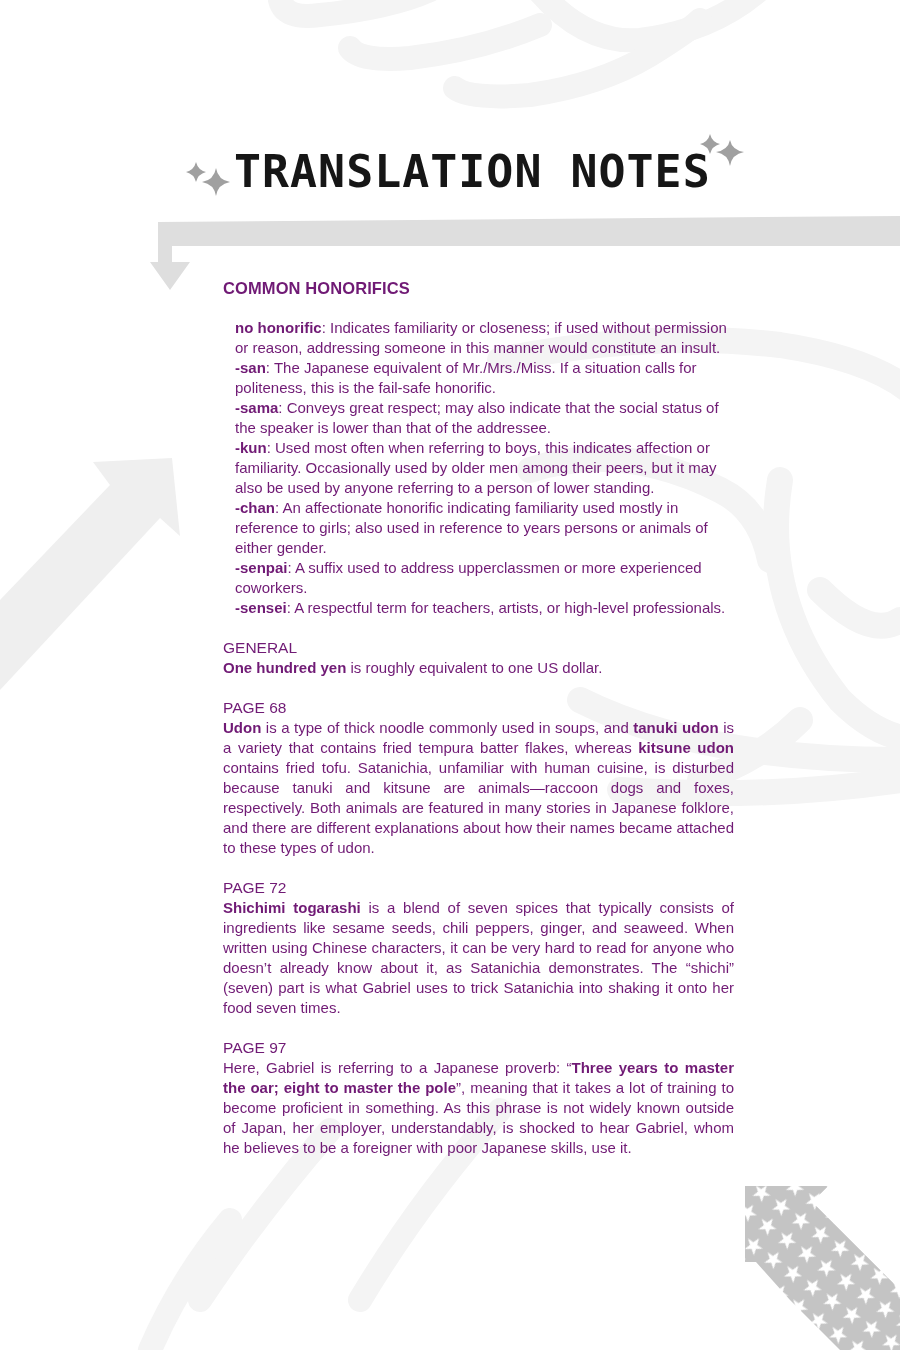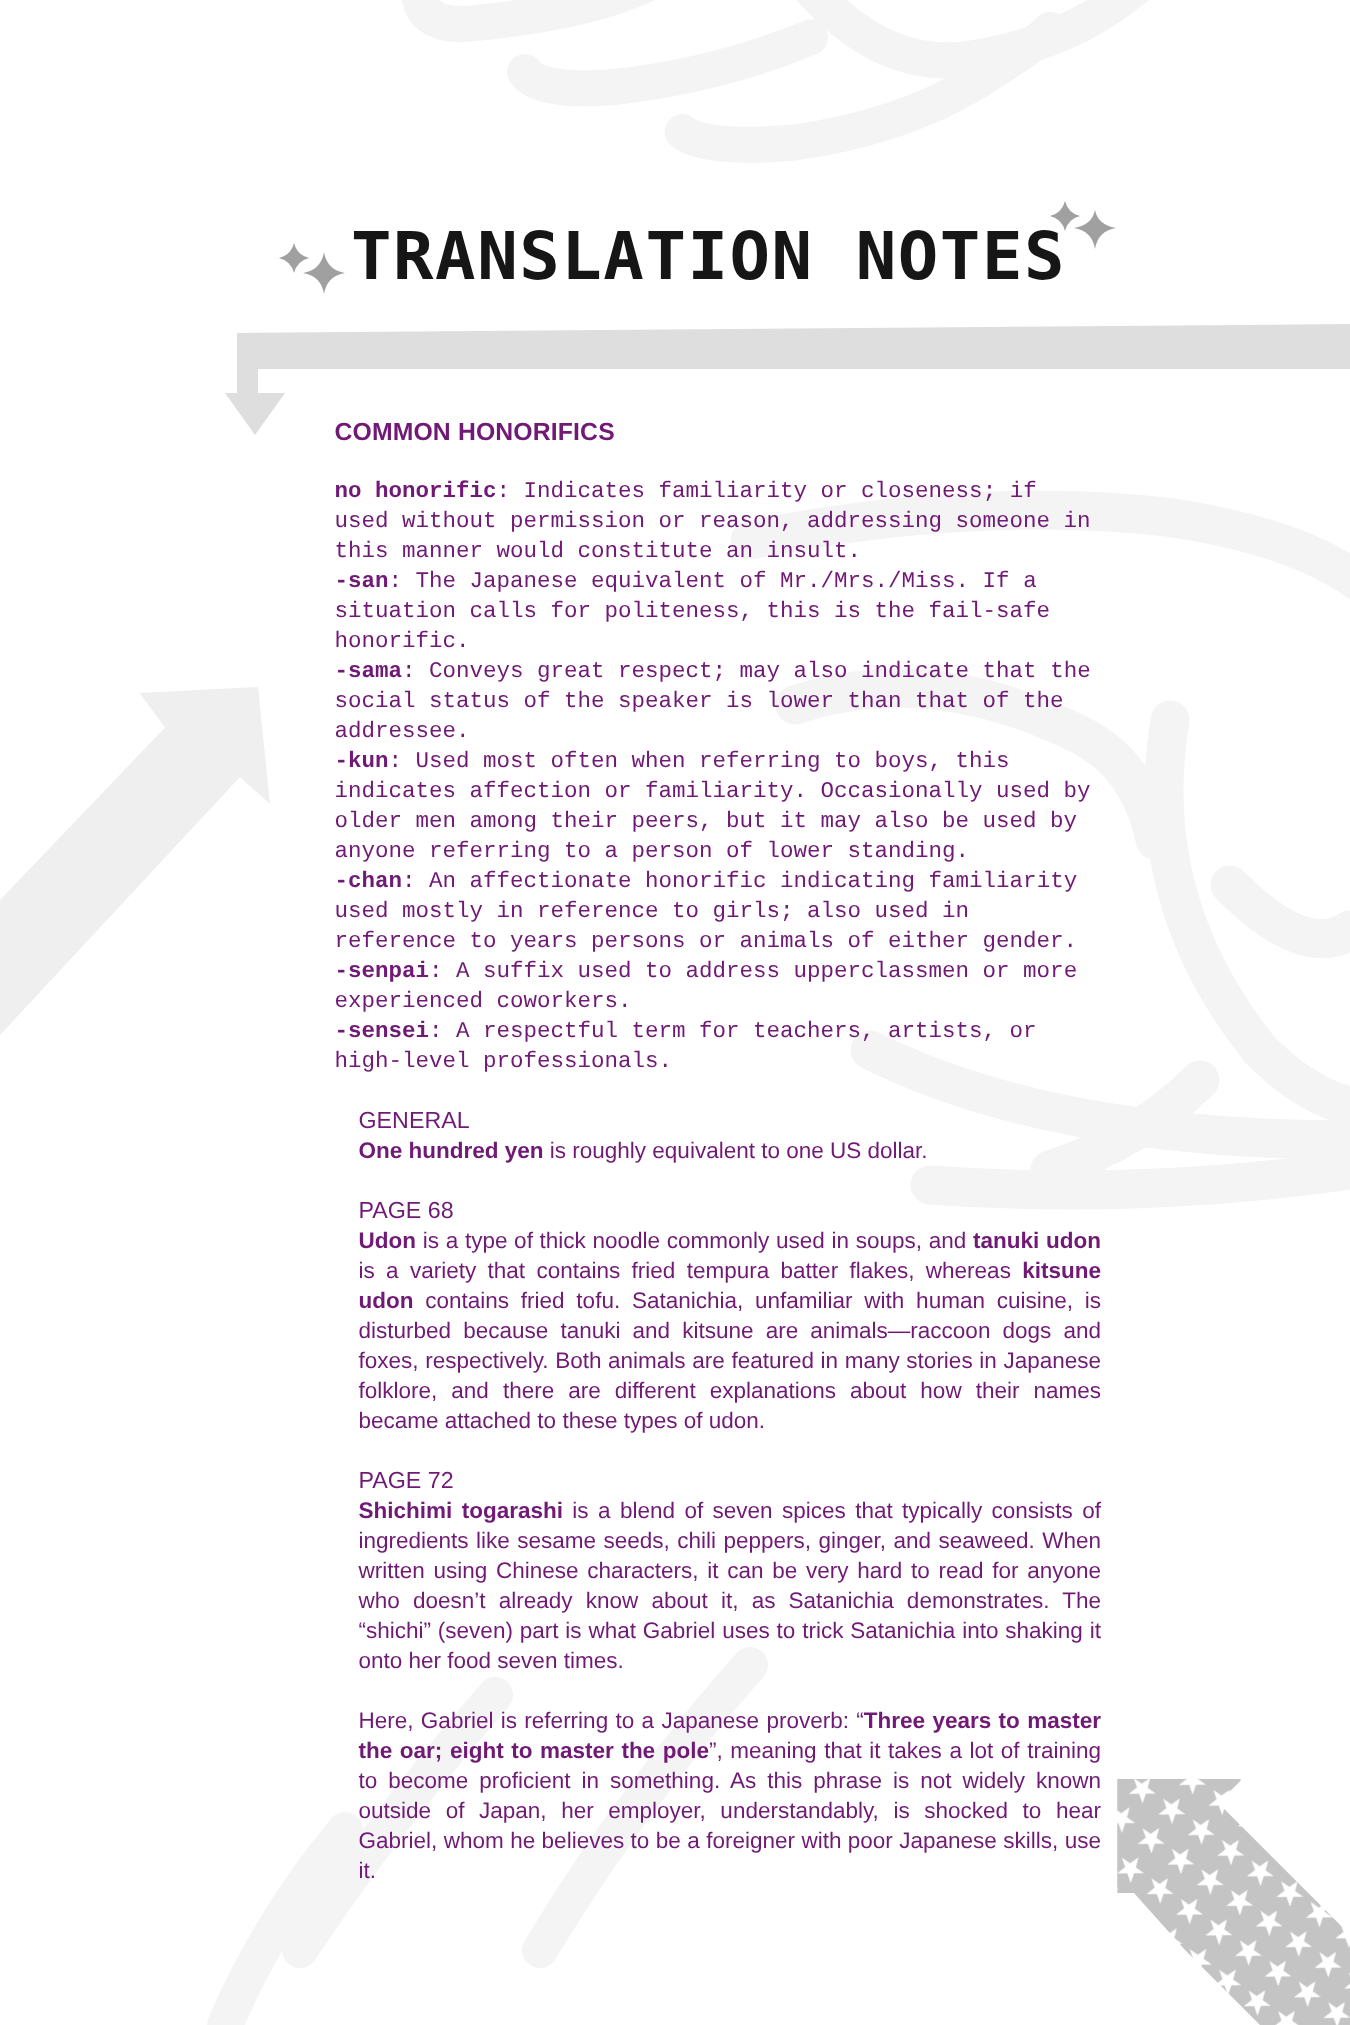--- a/index.html
+++ b/index.html
@@ -15,24 +15,24 @@
     font-family: "DejaVu Sans Mono", "Liberation Mono", monospace;
     font-weight: bold; font-size: 44px; letter-spacing: 1px; line-height: 1;
     color: #161616; transform: scaleX(1.02); transform-origin: left top; white-space: nowrap;
   }
   .sparkle { position: absolute; }
   .content {
     position: absolute; left: 223px; top: 278px; width: 511px; z-index: 2;
     font-size: 15px; line-height: 20px; color: #701a75;
   }
   .section-heading { font-weight: bold; font-size: 16.5px; margin: 0 0 20px 0; letter-spacing: 0.1px; }
-  .hon-list { margin: 0 0 20px 0; font-family: Liberation Mono, monospace; }
+  .hon-list { margin: 0 0 20px 12px; }
   .hon-item { margin: 0; }
   .hon-term { font-weight: bold; }
-  .block { margin: 0 0 20px 16px; }
+  .block { margin: 0 0 20px 0; }
   .block-heading { margin: 0; font-size: 15.5px; }
   .para { margin: 0; text-align: justify; }
   .para.spaced { margin-bottom: 20px; }
   .para b { font-weight: bold; }
 </style>
 </head>
 <body>
 
 <svg class="bg" viewBox="0 0 900 1350" xmlns="http://www.w3.org/2000/svg">
   <defs>
@@ -113,15 +113,16 @@
     <h3 class="block-heading" style="font-weight:normal;">PAGE 68</h3>
     <p class="para spaced"><b>Udon</b><span> is a type of thick noodle commonly used in soups, and </span><b>tanuki udon</b><span> is a variety that contains fried tempura batter flakes, whereas </span><b>kitsune udon</b><span> contains fried tofu. Satanichia, unfamiliar with human cuisine, is disturbed because tanuki and kitsune are animals—raccoon dogs and foxes, respectively. Both animals are featured in many stories in Japanese folklore, and there are different explanations about how their names became attached to these types of udon.</span></p>
   </div>
 
   <div class="block">
     <h3 class="block-heading" style="font-weight:normal;">PAGE 72</h3>
     <p class="para"><b>Shichimi togarashi</b><span> is a blend of seven spices that typically consists of ingredients like sesame seeds, chili peppers, ginger, and seaweed. When written using Chinese characters, it can be very hard to read for anyone who doesn’t already know about it, as Satanichia demonstrates. The “shichi” (seven) part is what Gabriel uses to trick Satanichia into shaking it onto her food seven times.</span></p>
   </div>
 
   <div class="block">
+    <h3 class="block-heading" style="font-weight:normal;">PAGE 97</h3>
     <p class="para"><span>Here, Gabriel is referring to a Japanese proverb: “</span><b>Three years to master the oar; eight to master the pole</b><span>”, meaning that it takes a lot of training to become proficient in something. As this phrase is not widely known outside of Japan, her employer, understandably, is shocked to hear Gabriel, whom he believes to be a foreigner with poor Japanese skills, use it.</span></p>
   </div>
 </div>
 
 </body></html>

